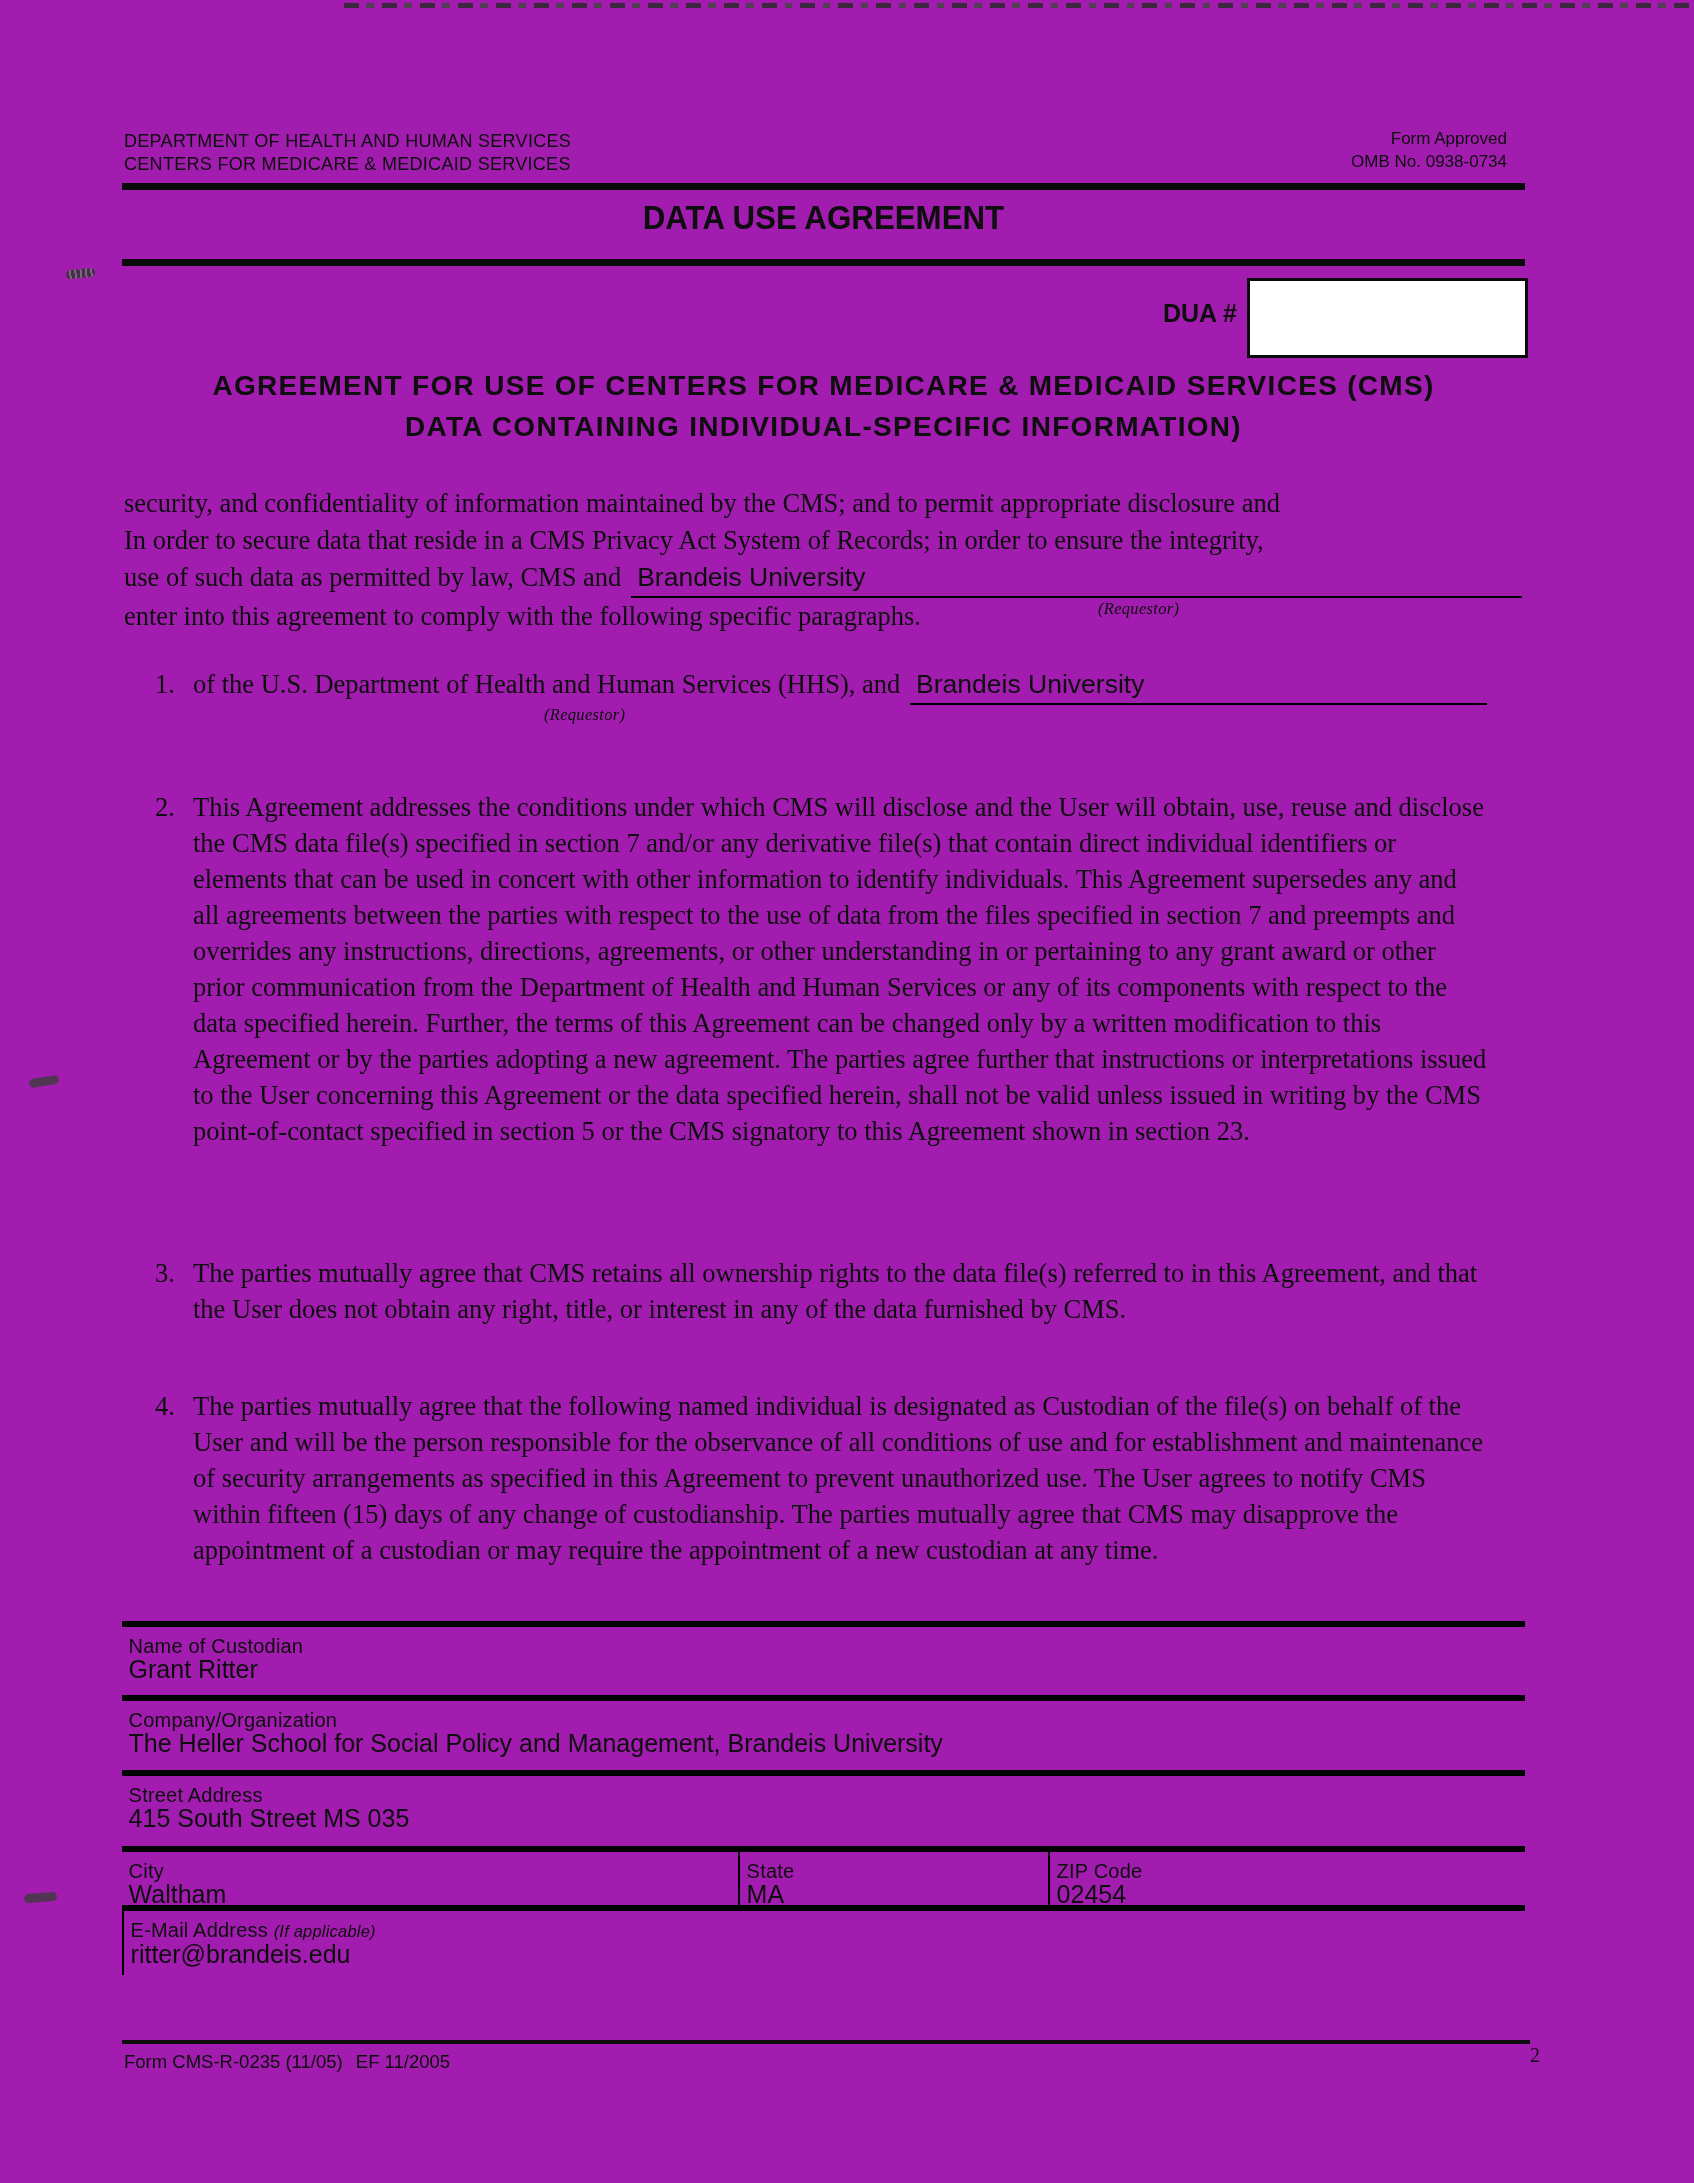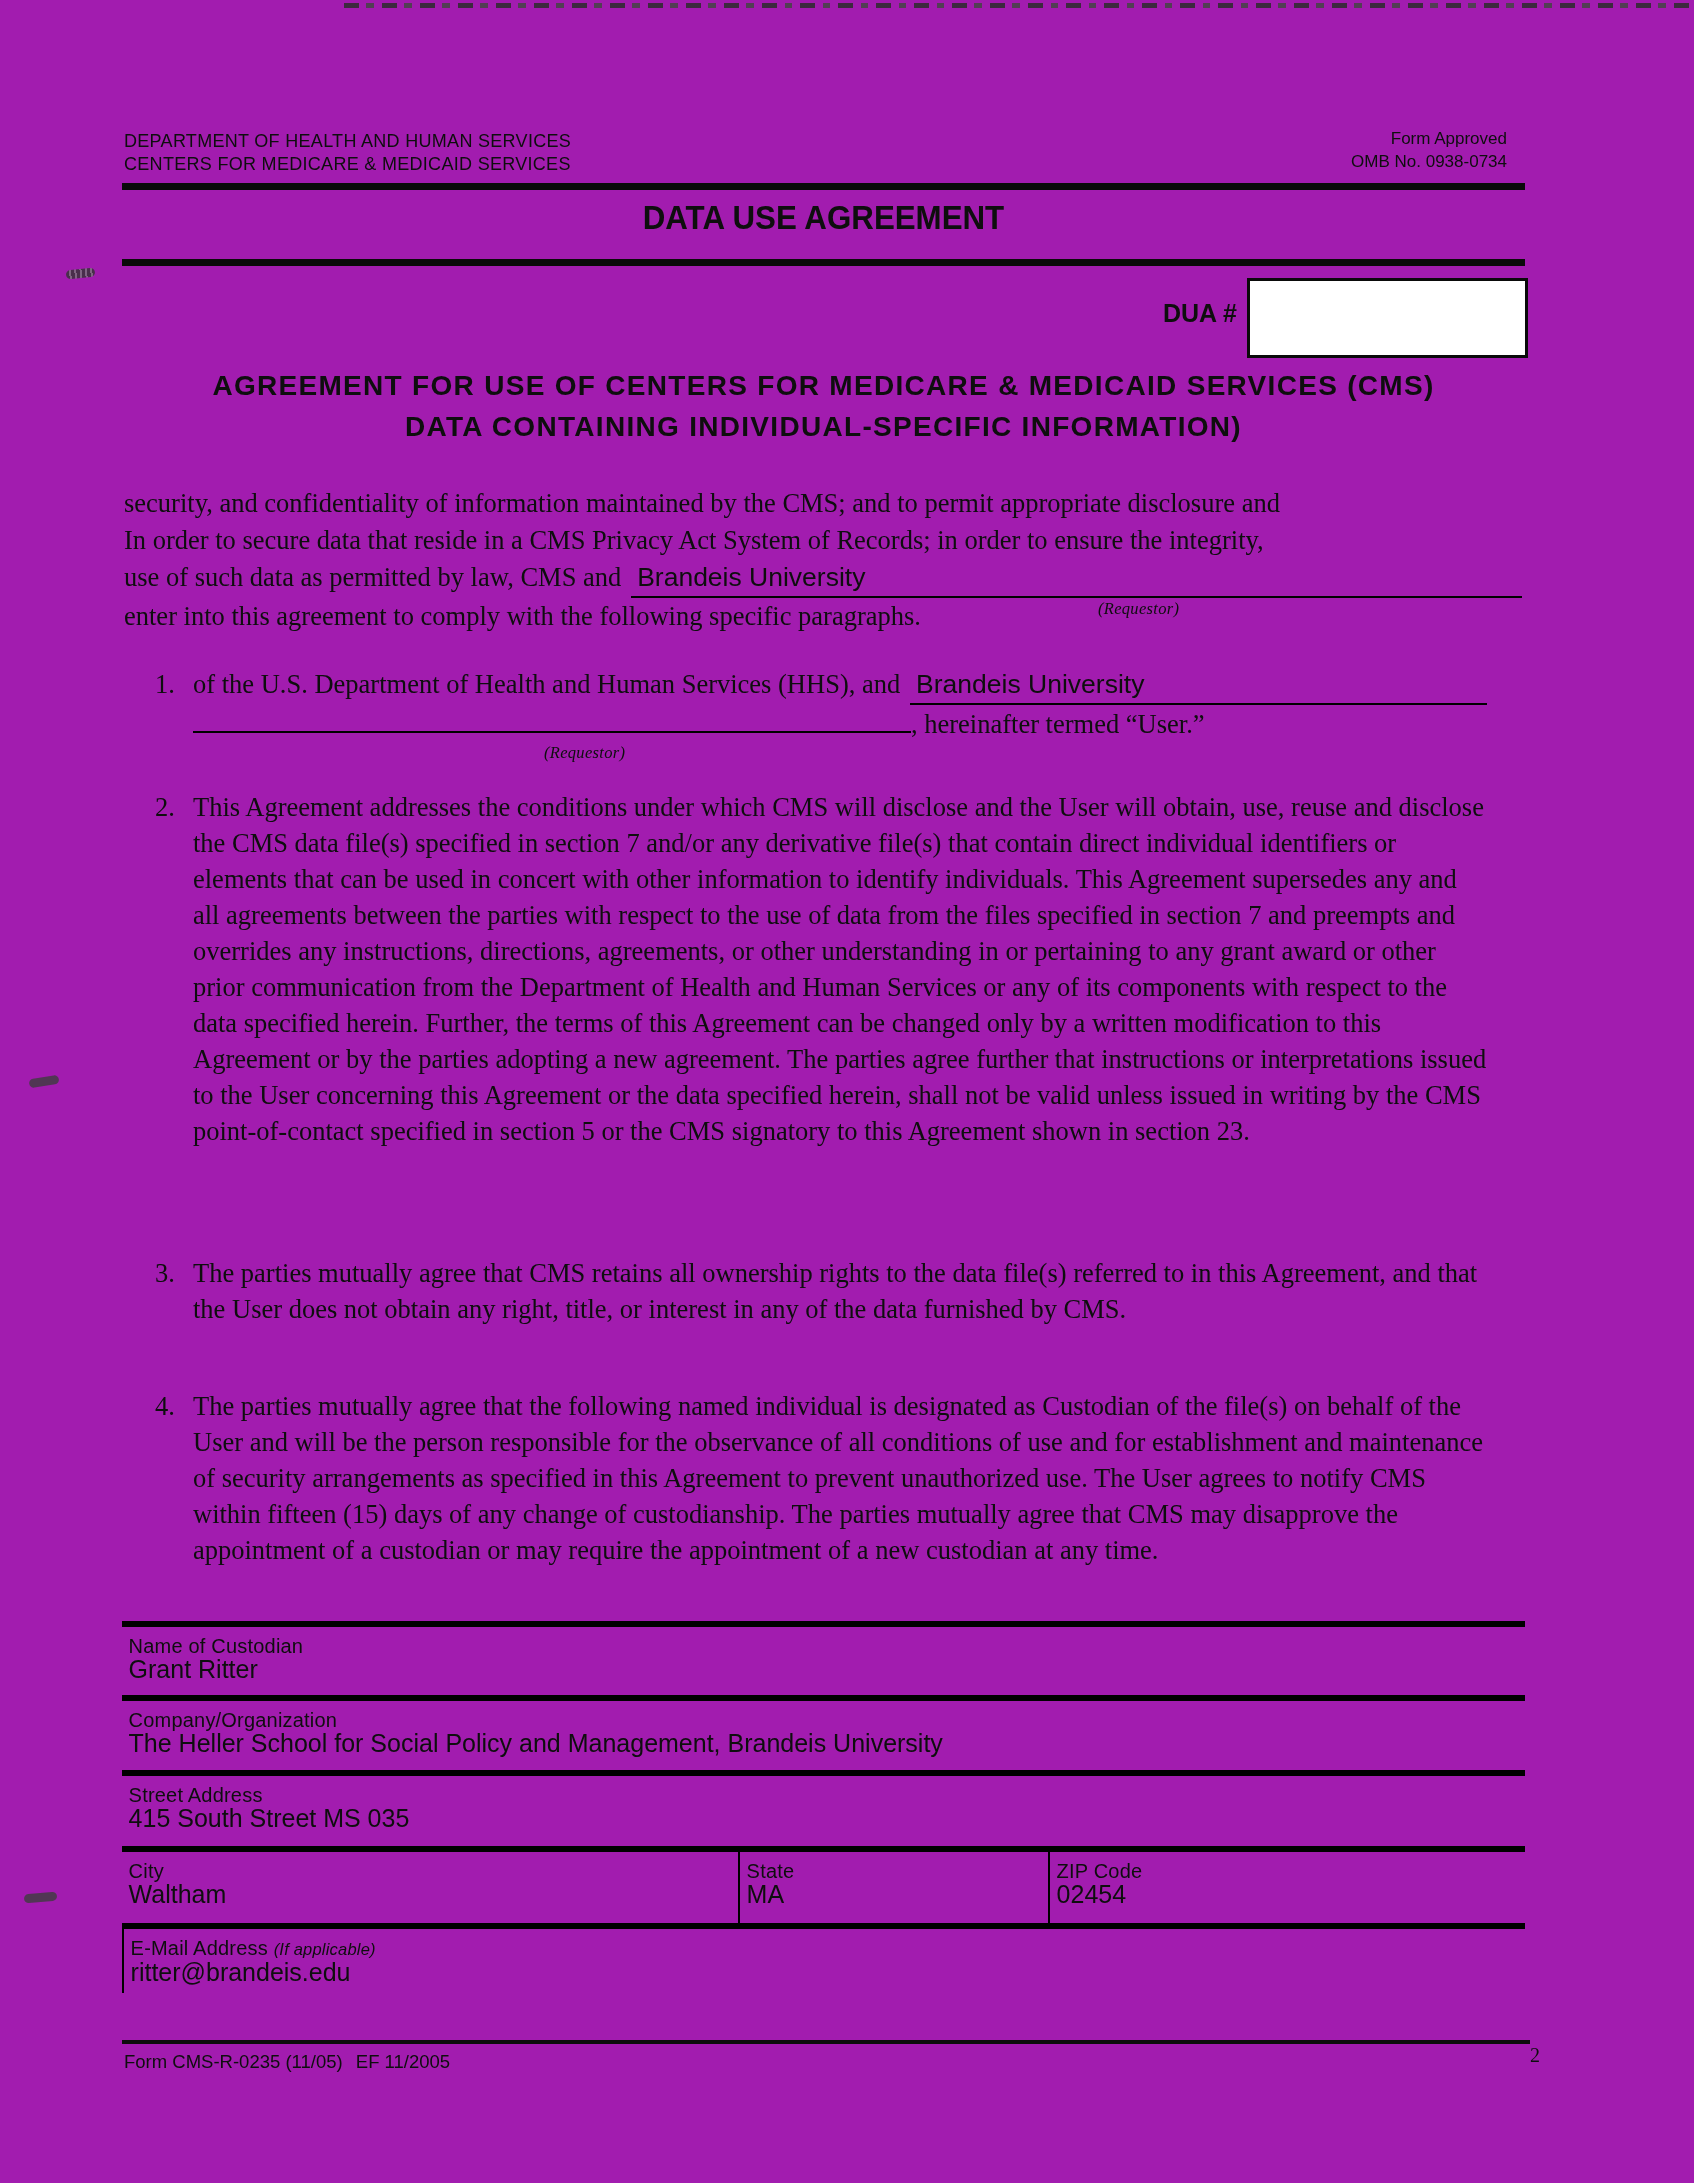--- a/index.html
+++ b/index.html
@@ -77,21 +77,21 @@
   .c4 { top:1388px; }
   .blank-row { white-space:nowrap; }
   .blank-line { display:inline-block; width:718px; border-bottom:2.6px solid #000; height:25px; vertical-align:baseline; }
   .clause .req-caption { display:block; margin-left:351px; line-height:20px; }
 
   
   .ftable { position:absolute; left:122px; top:1621px; width:1403px;
     font-family:"Liberation Sans", sans-serif; }
   .frow { border-top:6px solid #000; box-sizing:border-box; }
   .frow.h1 { height:74px; } .frow.h2 { height:75px; } .frow.h3 { height:76px; }
-  .frow.h4 { height:77px; display:flex; } .frow.h5 { height:70px; display:flex; border-bottom:0; }
+  .frow.h4 { height:59px; display:flex; } .frow.h5 { height:70px; display:flex; border-bottom:0; }
   .fcell { padding:9.3px 0 0 6.6px; box-sizing:border-box; }
   .fcell.b { border-left:2px solid #000; }
   .flabel { font-size:20px; line-height:20px; letter-spacing:0.2px; }
   .fnote { font-style:italic; font-size:16.5px; letter-spacing:0.2px; }
   .fvalue { font-size:25px; line-height:26.5px; margin-top:0px; }
   .w-city { width:616px; } .w-state { width:282px; } .w-zip { flex:1;margin-left:28px; }
   .w-phone { width:709px; } .w-email { flex:1; }
 
   
   .f-rule { position:absolute; left:122px; top:2040px; width:1408px; height:4px; background:#0d0d0d; }
@@ -141,23 +141,20 @@
     <span class="req-caption">(Requestor)</span>
   </div>
 
   <div class="clause c1">
     <div class="num">1.</div>
     <div class="body">
       <div class="fill-row">
         <span class="iline">of the U.S. Department of Health and Human Services (HHS), and</span>
         <span class="fill-rest"><span>Brandeis University</span></span>
       </div>
-      <div class="blank-row">
-        <span class="blank-line"></span><span>, hereinafter termed “User.”</span>
-      </div>
       <span class="req-caption">(Requestor)</span>
     </div>
   </div>
 
   <div class="clause c2">
     <div class="num">2.</div>
     <div class="body">This Agreement addresses the conditions under which CMS will disclose and the User will obtain, use, reuse and disclose the CMS data file(s) specified in section 7 and/or any derivative file(s) that contain direct individual identifiers or elements that can be used in concert with other information to identify individuals. This Agreement supersedes any and all agreements between the parties with respect to the use of data from the files specified in section 7 and preempts and overrides any instructions, directions, agreements, or other understanding in or pertaining to any grant award or other prior communication from the Department of Health and Human Services or any of its components with respect to the data specified herein. Further, the terms of this Agreement can be changed only by a written modification to this Agreement or by the parties adopting a new agreement. The parties agree further that instructions or interpretations issued to the User concerning this Agreement or the data specified herein, shall not be valid unless issued in writing by the CMS point-of-contact specified in section 5 or the CMS signatory to this Agreement shown in section 23.</div>
   </div>
 
   <div class="clause c3">

